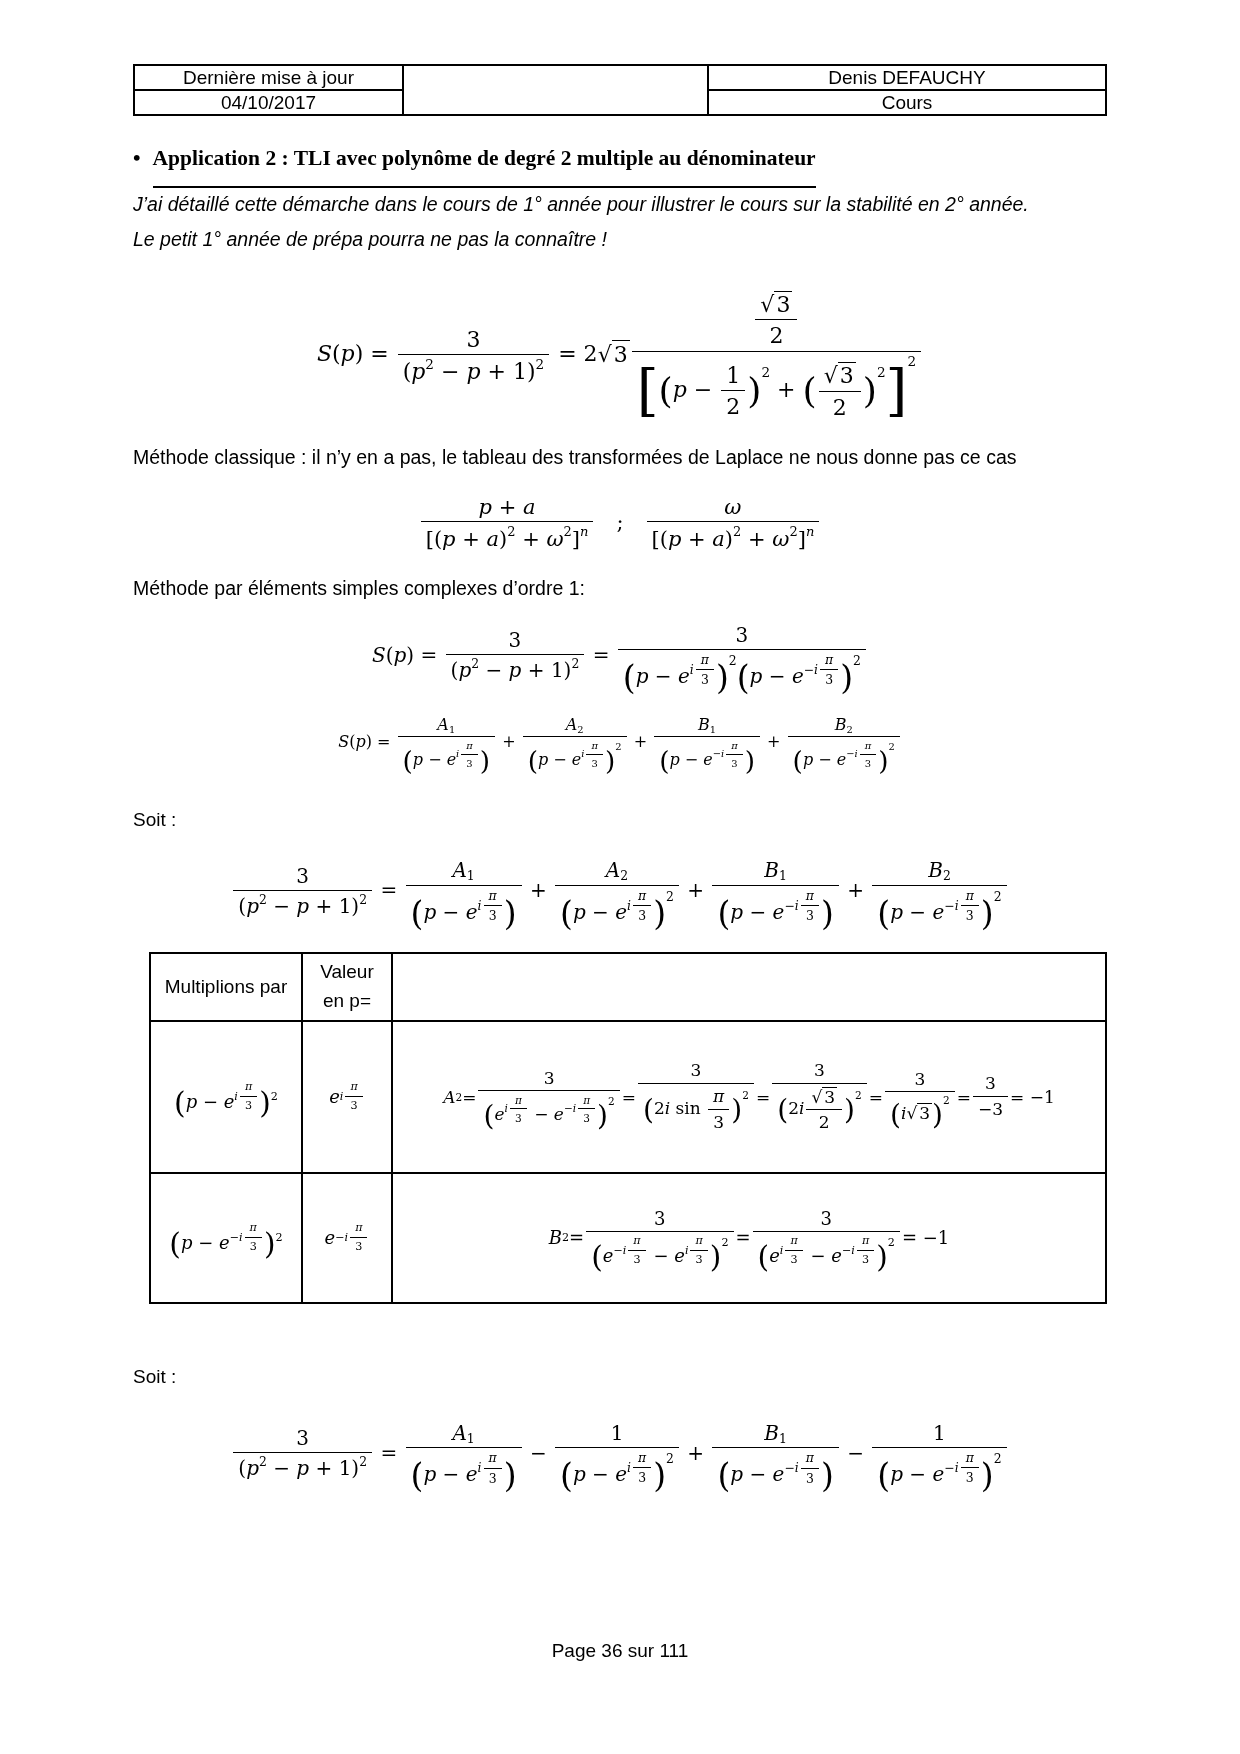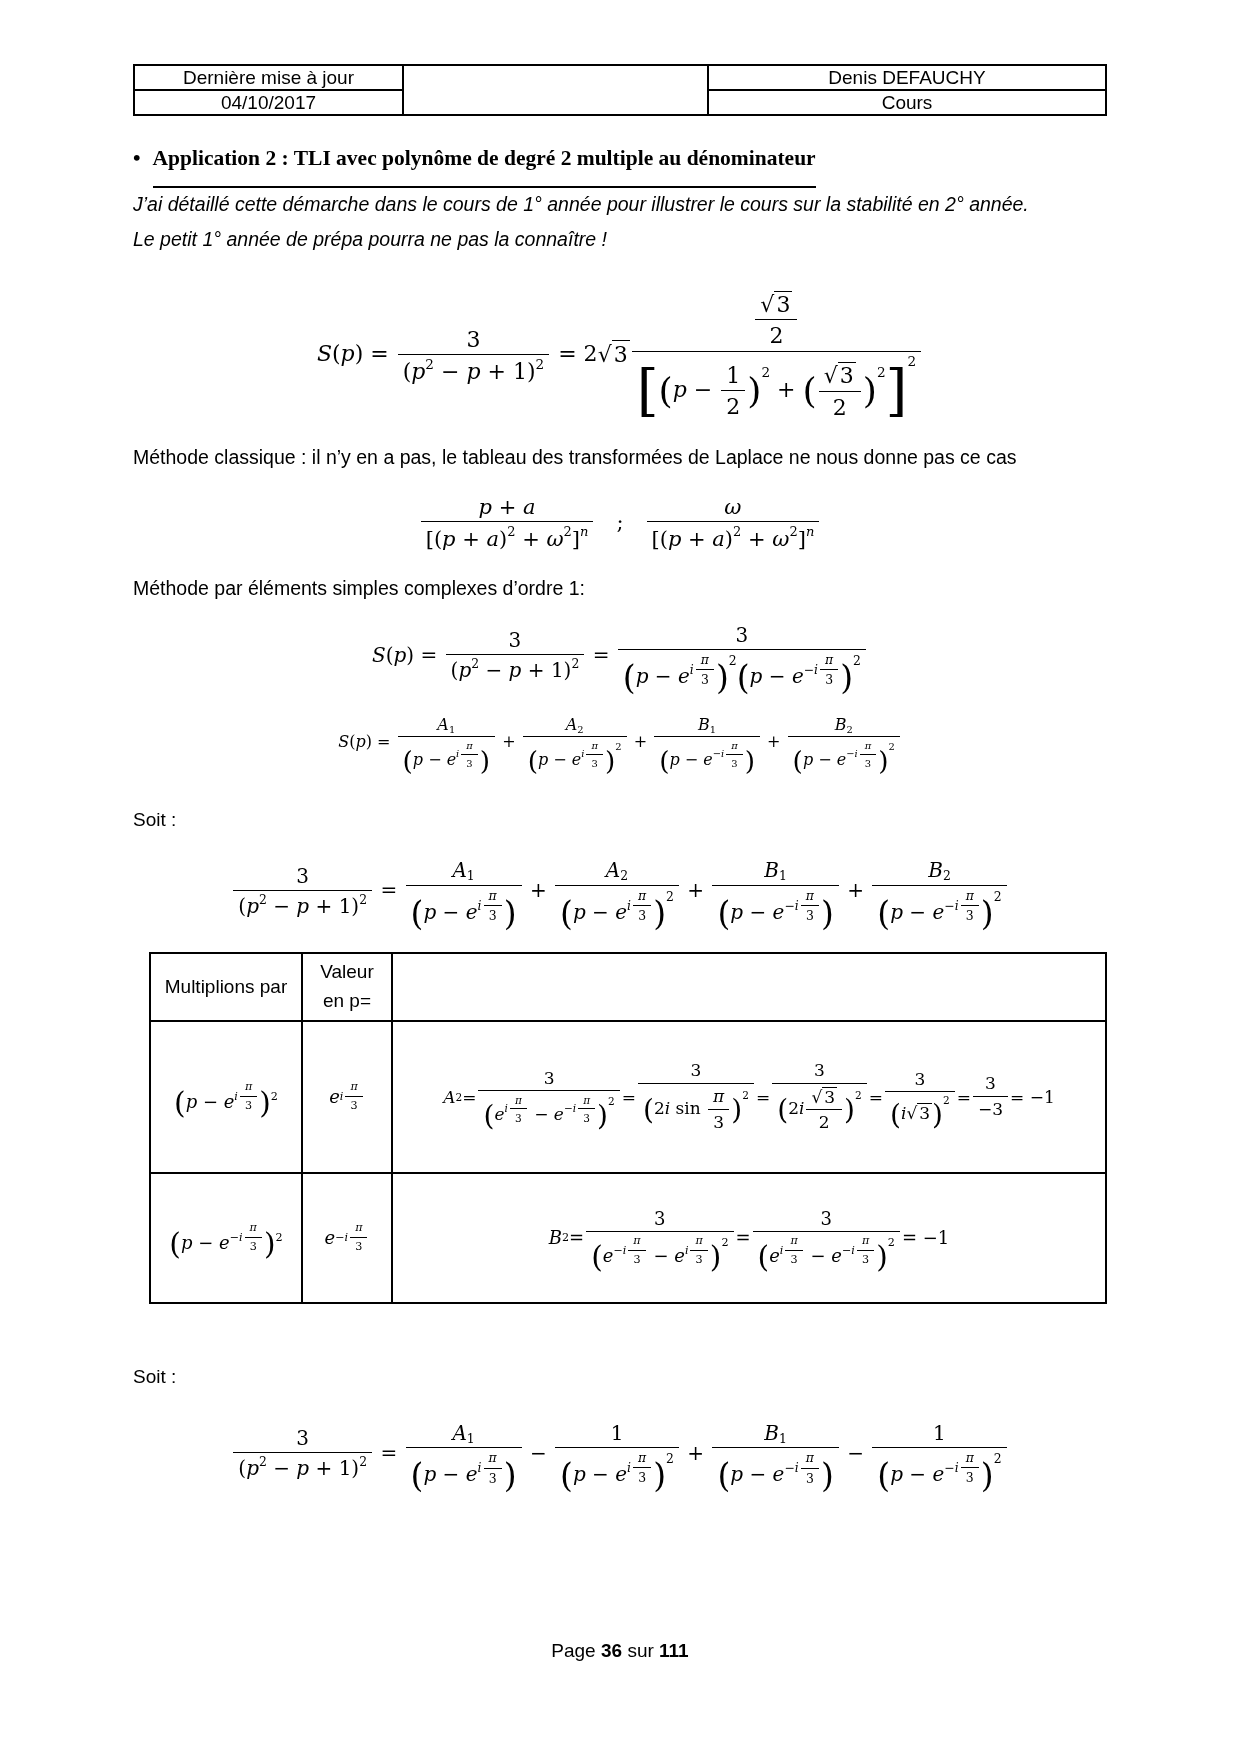--- a/index.html
+++ b/index.html
@@ -53,21 +53,21 @@
   .ct-head{height:66px;font-size:19px;line-height:1.5;padding:0 6px;}
   .ct-r1{height:150px;}
   .ct-r2{height:128px;}
   .ct-math{font-family:"DejaVu Serif",serif;font-size:18px;}
   .ct-math.wide{font-size:17px;}
 
   
   .soit{font-size:19px;margin-top:40px;}
   .soit2{margin-top:62px;}
   .footer{position:absolute;left:0;right:0;top:1640px;text-align:center;font-size:19px;}
-  .b{font-weight:bold;}
+  .b{font-weight:normal;}
 </style>
 </head>
 <body>
 
 <div class="page">
   <div class="content">
 
     <div class="header-table">
       <div class="ht-col ht-split">
         <div class="ht-cell">Dernière mise à jour</div>

